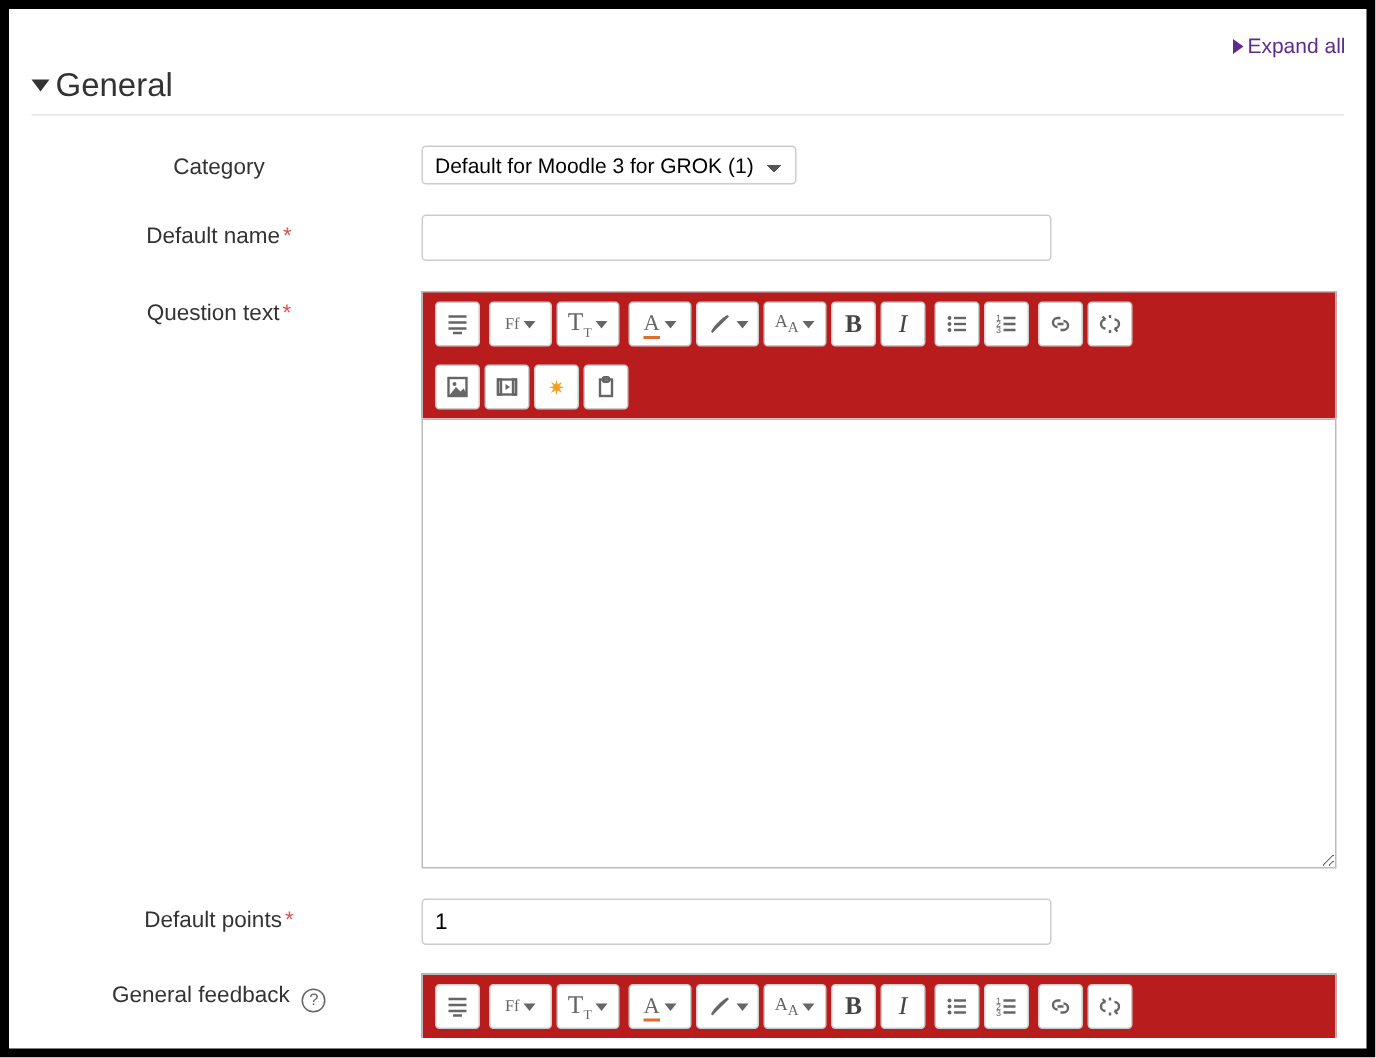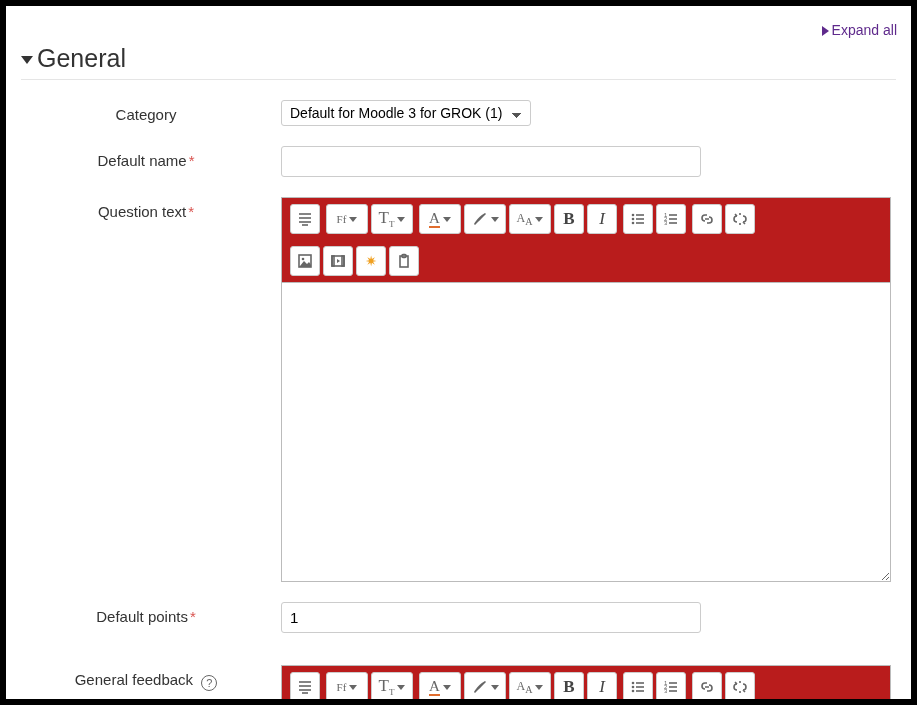--- a/index.html
+++ b/index.html
@@ -28,21 +28,21 @@
   .expand-all .tri {
     display: inline-block;
     width: 0; height: 0;
     border-top: 5px solid transparent;
     border-bottom: 5px solid transparent;
     border-left: 7px solid #5f2a8c;
     margin-right: 3px;
     vertical-align: -1px;
   }
   .section-head {
-    font-size: 25px;
+    font-size: 22px;
     color: #333;
     font-weight: 400;
     margin: 28px 0 6px 0;
     padding-bottom: 6px;
     border-bottom: 1px solid #e5e5e5;
   }
   .section-head .down {
     display: inline-block;
     width: 0; height: 0;
     border-left: 6px solid transparent;
@@ -132,21 +132,21 @@
     background:#fff;
     overflow:auto;
     resize:both;
   }
 
   .help-icon {
     display:inline-flex; align-items:center; justify-content:center;
     width:16px; height:16px; border:1.5px solid #666; border-radius:50%;
     font-size:11px; color:#666; margin-left:4px; vertical-align:-2px;
   }
-  .row.general-feedback { margin-top: 32px; }
+  .row.general-feedback { margin-top: 19px; }
 
   
   .toolbar .row2 { flex-basis:100%; display:flex; gap:3px; margin-top:6px;}
   .tb-btn.media svg { fill:#666; stroke:none;}
   .tb-btn.burst { color:#e06d2e; }
 </style>
 </head>
 <body>
 
 <div class="frame">

